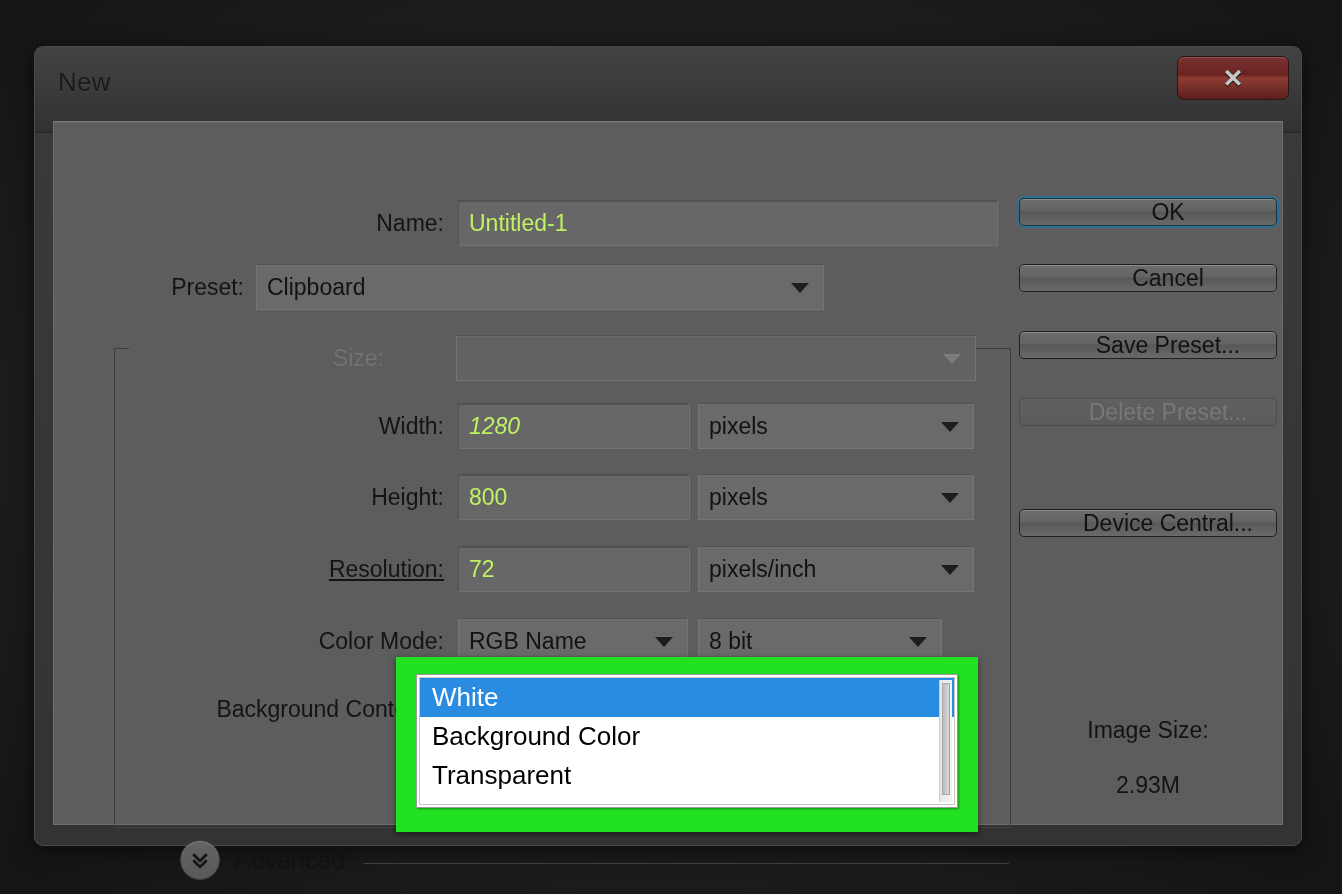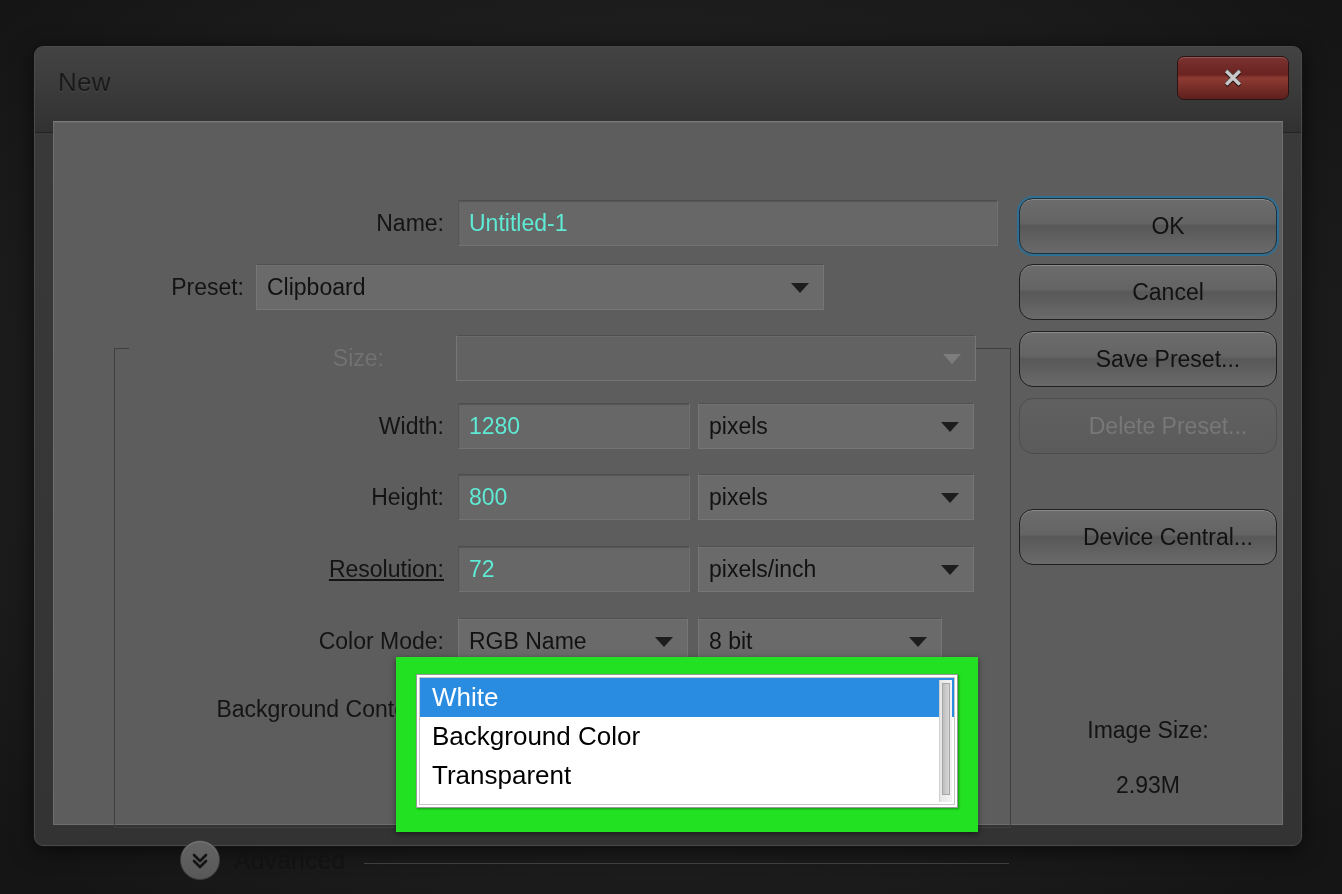--- a/index.html
+++ b/index.html
@@ -77,21 +77,21 @@
   }
   .lbl.dim { color: #727272; }
 
   .field {
     position: absolute;
     height: 46px;
     background: #676767;
     border: 1px solid #727272;
     border-top: 1px solid #4e4e4e;
     border-left: 1px solid #555;
-    font-size: 23px; color: #5eead4;
+    font-size: 23px; color: #bef264;
     display: flex; align-items: center;
     padding-left: 10px;
     box-shadow: inset 0 1px 1px rgba(0,0,0,.18);
   }
 
   .combo {
     position: absolute; height: 46px;
     background: #6a6a6a;
     border: 1px solid #767676;
     border-top: 1px solid #505050;
@@ -121,22 +121,22 @@
   }
   #preset-group::before, #preset-group::after {
     content: ""; position: absolute; top: 0; height: 1px; background: #3e3e3e;
   }
   #preset-group::before { left: 0; width: 14px; }
   #preset-group::after  { right: 0; width: 160px; }
 
   
   .btn {
     position: absolute;
-    width: 258px; height: 56px;
-    border-radius: 14px;
+    width: 258px; height: 28px;
+    border-radius: 5px;
     background: linear-gradient(180deg, #6c6c6c 0%, #646464 45%, #585858 50%, #6a6a6a 100%);
     border: 1px solid #1f1f1f;
     box-shadow: inset 0 1px 0 rgba(255,255,255,.22);
     display: flex; align-items: center; justify-content: center;
     font-size: 23px; color: #121212;
     cursor: pointer;
     padding-left: 40px;
   }
   .btn.focus {
     box-shadow: inset 0 1px 0 rgba(255,255,255,.22), 0 0 0 2px #2f6f93;
@@ -240,21 +240,21 @@
       <span class="caret"></span>
     </div>
 
     <div class="lbl dim" style="left:130px; top:213px; width:200px;">Size:</div>
     <div class="combo dim" style="left:402px; top:213px; width:520px;">
       <span></span>
       <span class="caret"></span>
     </div>
 
     <div class="lbl" style="left:120px; top:281px; width:270px;">Width:</div>
-    <div class="field" style="left:404px; top:281px; width:232px;">1280</div>
+    <div class="field" style="left:404px; top:281px; width:232px;font-style:italic;">1280</div>
     <div class="combo" style="left:644px; top:281px; width:276px;">
       <span>pixels</span>
       <span class="caret"></span>
     </div>
 
     <div class="lbl" style="left:120px; top:352px; width:270px;">Height:</div>
     <div class="field" style="left:404px; top:352px; width:232px;">800</div>
     <div class="combo" style="left:644px; top:352px; width:276px;">
       <span>pixels</span>
       <span class="caret"></span>

